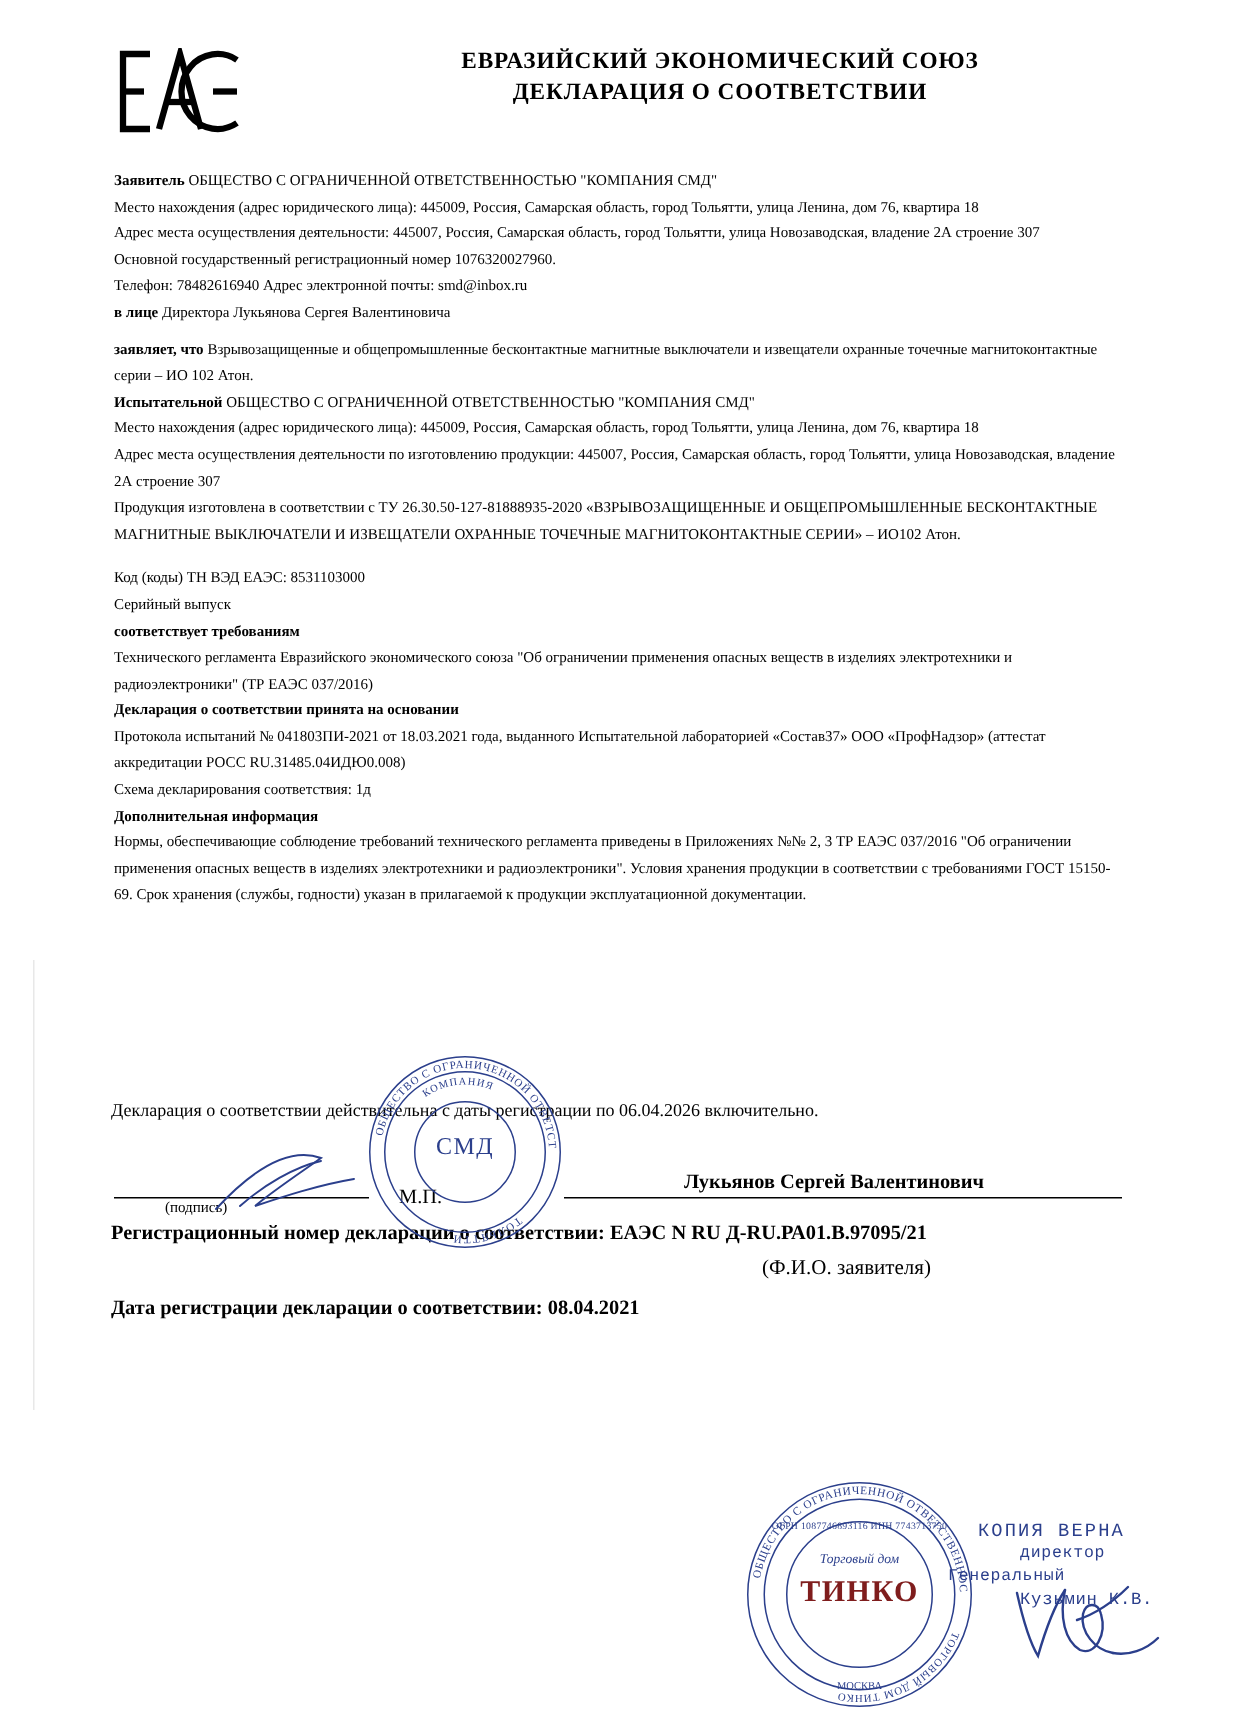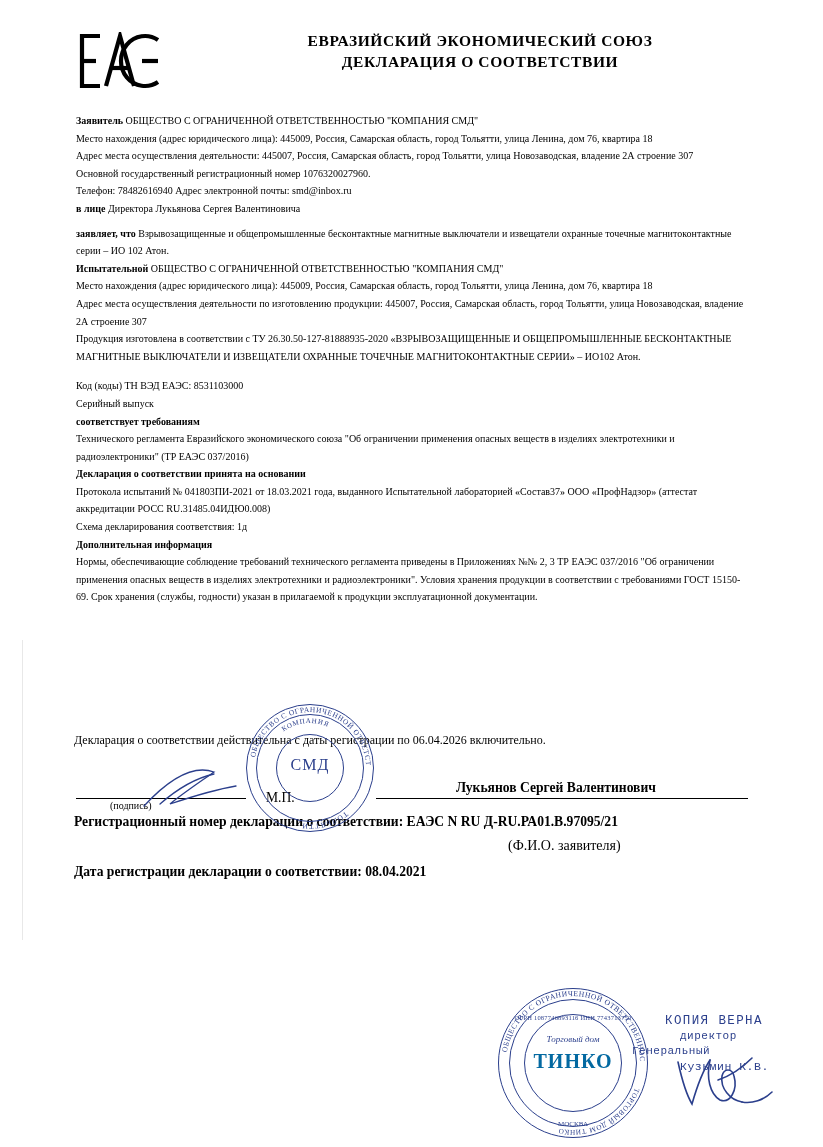--- a/index.html
+++ b/index.html
@@ -197,21 +197,21 @@
   #stamp-bottom .o1 { position:absolute; left:0; top:0; width:150px; height:150px; }
   #stamp-bottom .o2 { position:absolute; left:11px; top:11px; width:128px; height:128px; }
   #stamp-bottom .o3 { position:absolute; left:26px; top:26px; width:98px; height:98px; }
   #stamp-bottom .brand {
     position: absolute;
     left: 0; right: 0;
     top: 62px;
     text-align: center;
     font-size: 20px;
     font-weight: bold;
-    color: #0369a1;
+    color: #7f1d1d;
     letter-spacing: 1px;
   }
   #stamp-bottom .brand-sub {
     position: absolute;
     left: 0; right: 0;
     top: 46px;
     text-align: center;
     font-size: 9px;
     font-style: italic;
     color: #2b3f8c;
@@ -240,21 +240,21 @@
     position: absolute;
     left: 632px;
     top: 1014px;
     width: 180px;
     color: #2b3f8c;
     font-family: "Liberation Mono", monospace;
     font-size: 11.5px;
     line-height: 15px;
     letter-spacing: 0.5px;
   }
-  .copy-block .l1 { font-size: 12.5px; letter-spacing: 1.4px; padding-left: 33px;}
+  .copy-block .l1 { font-size: 12.5px; letter-spacing: 1.4px; padding-left: 20px;}
   .copy-block .l2 { font-size: 11px; padding-left: 48px; }
   .copy-block .l3 { font-size: 11px; }
   .copy-block .l4 { font-size: 11.5px; padding-left: 48px; }
 
   #sig-bottom {
     position: absolute;
     left: 672px;
     top: 1050px;
     width: 110px;
     height: 70px;

